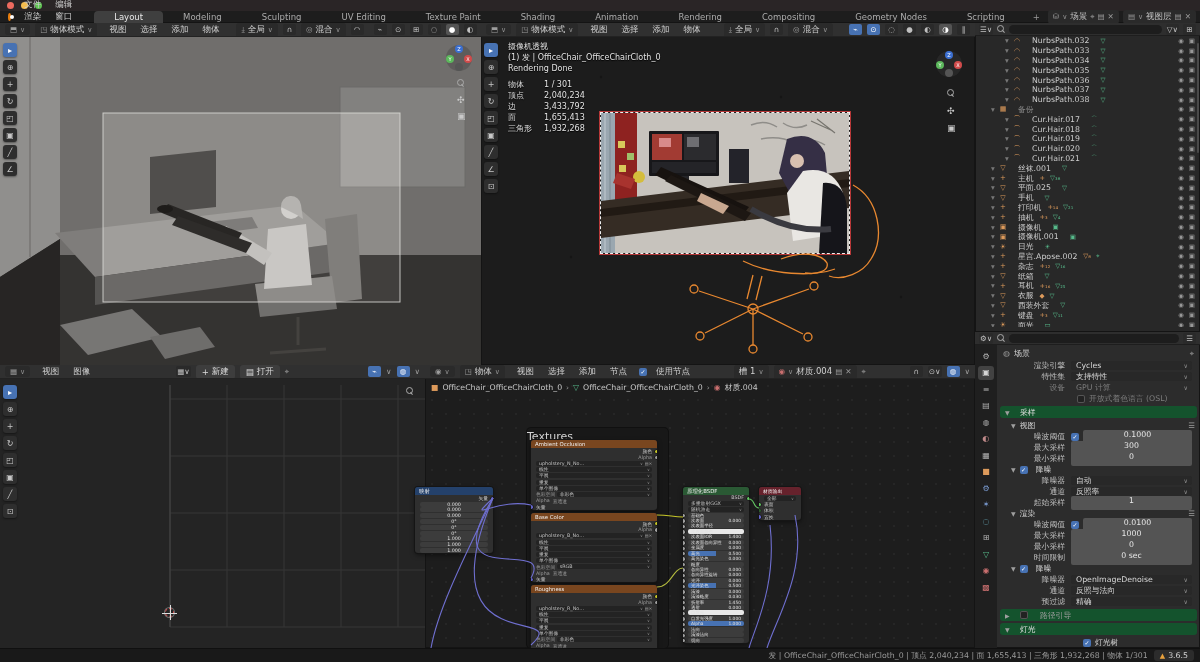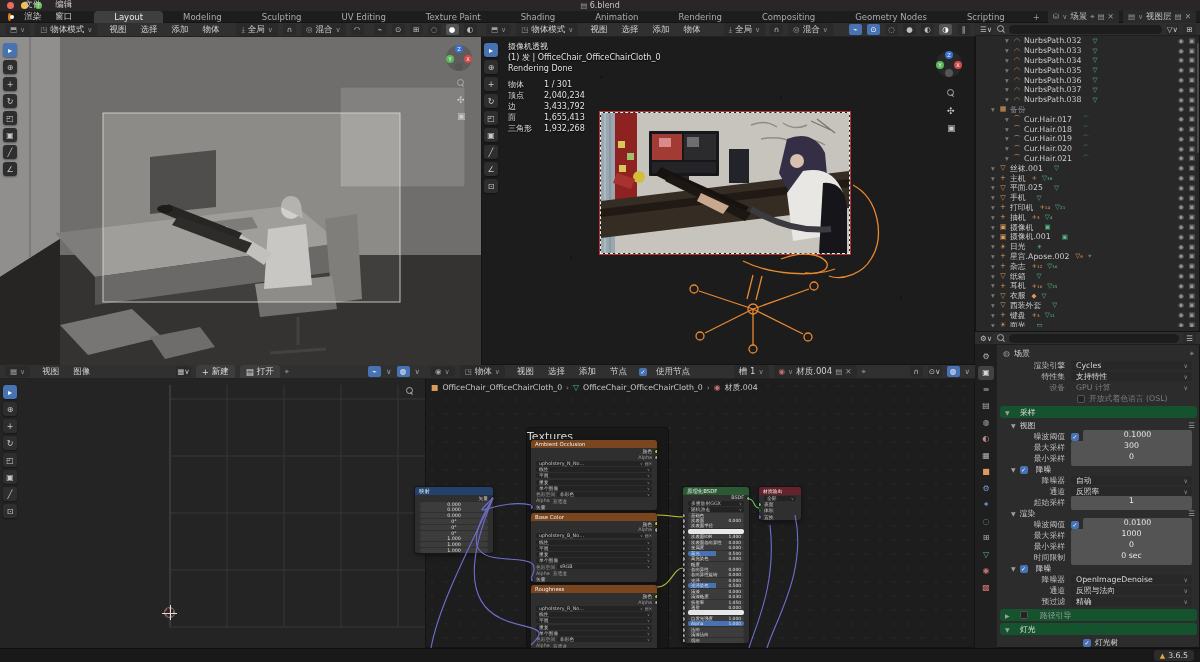--- a/index.html
+++ b/index.html
@@ -43,21 +43,21 @@
   
   .outliner{left:975px;top:23px;width:225px;height:309px;background:#282828}
   .filterrow{display:flex;align-items:center;gap:4px;height:13px;background:#2e2e2e;border-bottom:1px solid #1e1e1e;padding:0 4px}
   .srch{flex:1;height:9px;background:#1d1d1d;border:none;border-radius:5px;color:#ccc;font-size:7px;padding:0 14px 0 12px;outline:none}
   .olist{overflow:hidden;height:294px;margin-top:-3px;padding-top:3px}
   .orow{display:flex;align-items:center;height:9.8px;font-size:7.8px;color:#cccccc}
   .orow.dim{color:#8a8a8a}
   .og{color:#dd9a5b;width:10px;text-align:center;font-size:7px;flex:none}
   .ob1{color:#dd9a5b;font-size:6.5px;margin-left:6px}
   .ob2{color:#56b98a;font-size:6.5px;margin-left:5px}
-  .olabel{margin-left:2px;white-space:nowrap}
+  .olabel{margin-left:10px;white-space:nowrap}
   .vis{margin-left:auto;display:flex;gap:5px;color:#989898;padding-right:5px;font-size:6.5px}
   .lvl1{padding-left:16px}.lvl2{padding-left:30px}
   .oscroll{position:absolute;right:1px;top:20px;width:2px;height:110px;background:#4a4a4a;border-radius:1px}
   
   .props{left:975px;top:332px;width:225px;height:316px;background:#2c2c2c;overflow:hidden}
   .tabstrip{position:absolute;left:0;top:13px;bottom:0;width:22px;background:#1f1f1f;display:flex;flex-direction:column;align-items:center;gap:2.5px;padding-top:4px}
   .ptab{width:16px;height:14px;border-radius:3px;display:flex;align-items:center;justify-content:center;font-size:8px}
   .ptab.active{background:#424242}
   .pbody{position:absolute;left:22px;top:13px;right:0;bottom:0;padding-top:2px}
   .pcrumb{display:flex;align-items:center;gap:4px;height:13px;padding:0 6px;font-size:8px;color:#d5d5d5}
@@ -107,21 +107,20 @@
 </style>
 </head>
 <body>
 
 <div class="app">
 
   <div class="abs titlebar">
     <span class="tl" style="background:#ee6a5f"></span>
     <span class="tl" style="background:#f5bd4f"></span>
     <span class="tl" style="background:#61c454"></span>
-    <span class="title"><span class="mini">▤ </span><span>6.blend</span></span>
   </div>
 
   <div class="abs topbar">
     <span class="blogo"></span>
     <span><span class="menu">文件</span><span class="menu">编辑</span><span class="menu">渲染</span><span class="menu">窗口</span><span class="menu">帮助</span></span>
     <span class="tabs">
         <span class="tab active">Layout</span>
         <span class="tab">Modeling</span>
         <span class="tab">Sculpting</span>
         <span class="tab">UV Editing</span>
@@ -1319,18 +1318,19 @@
         <path d="M232,150 C244,150 248,152 258,152" stroke="#c7c729"></path>
         <path d="M232,222 C246,222 248,203 258,203" stroke="#b4bb3f"></path>
         <path d="M324,134 C330,134 328,143 334,143" stroke="#63c763"></path>
         <path d="M370,150 C382,205 352,252 342,283" stroke="#6f6fd0"></path>
         <path d="M345,160 C352,220 330,262 324,283" stroke="#6f6fd0"></path>
       </g>
     </svg>
   </div>
 
   <div class="abs status">
+    <span>发 | OfficeChair_OfficeChairCloth_0 | 顶点 2,040,234 | 面 1,655,413 | 三角形 1,932,268 | 物体 1/301</span>
     <span class="verbadge">
         <span class="warn">▲</span>
         <span>3.6.5</span>
       </span>
   </div>
 </div>
 
 </body></html>

